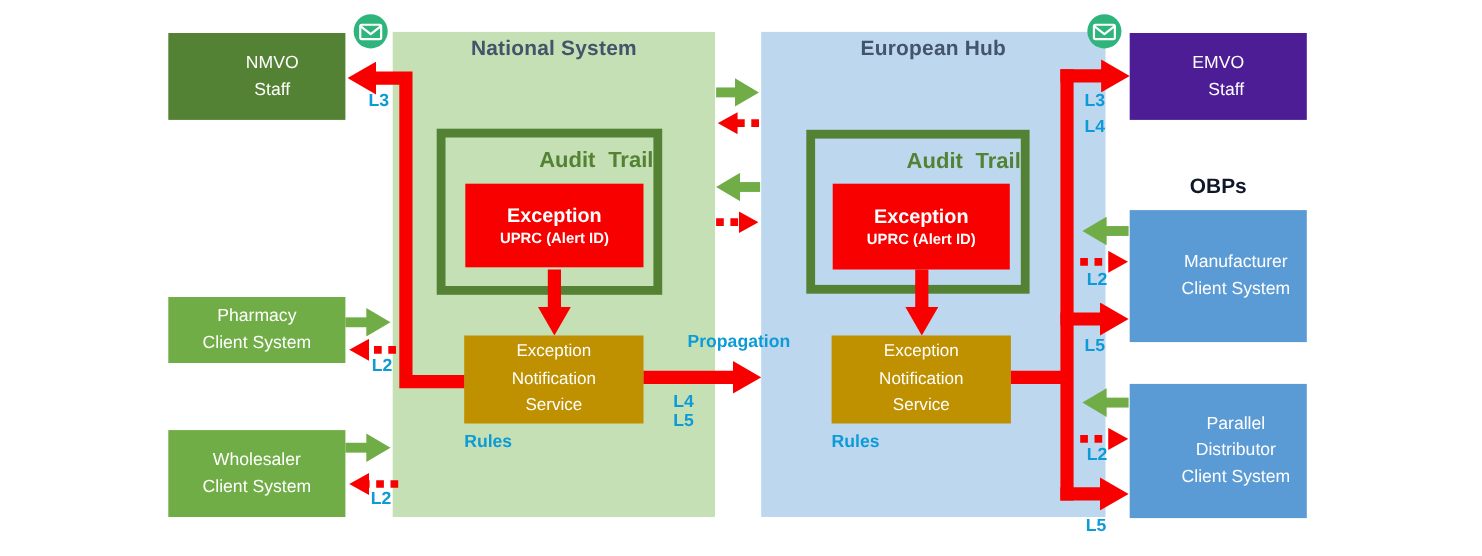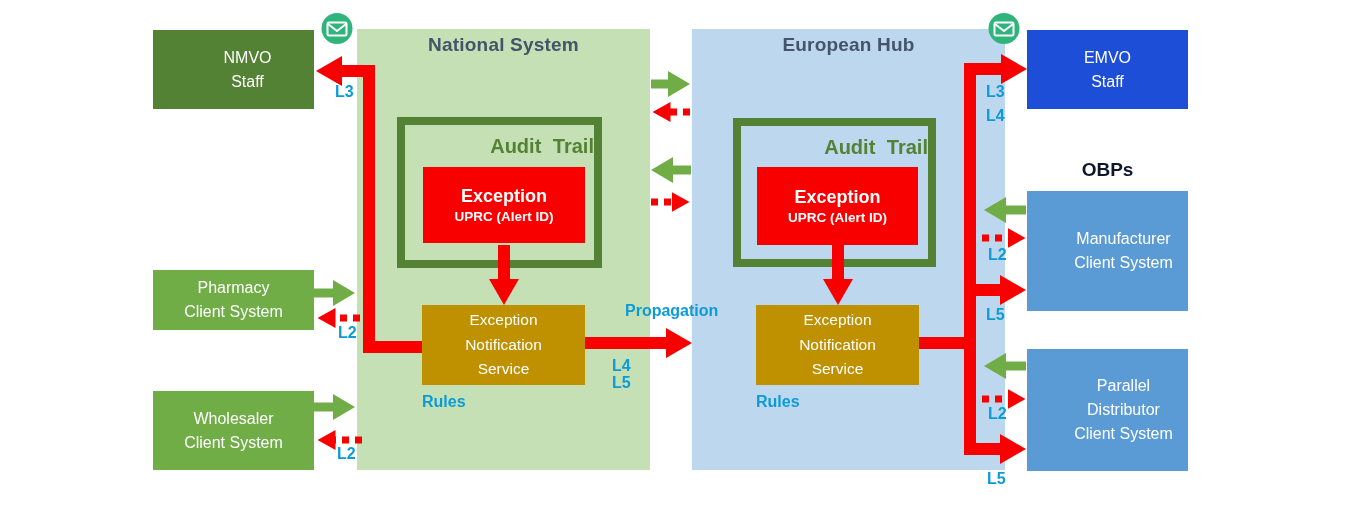--- a/index.html
+++ b/index.html
@@ -14,21 +14,21 @@
     position:absolute;top:5px;left:0;width:100%;text-align:center;
     font-weight:bold;font-size:19px;color:#44546A;letter-spacing:.2px;
   }
   .box{
     position:absolute;display:flex;align-items:center;justify-content:center;
     flex-direction:column;text-align:center;color:#fff;font-size:16px;
     line-height:1.5;white-space:pre-line;box-sizing:border-box;
   }
   .dark-green{background:#548235;padding-left:28px;}
   .mid-green{background:#70AD47;}
-  .dark-blue{background:#1d4ed8;}
+  .dark-blue{background:#4c1d95;text-align:right;}
   .mid-blue{background:#5B9BD5;padding-left:32px;}
   .audit{
     position:absolute;border:8px solid #548235;box-sizing:border-box;background:transparent;
   }
   .audit-title{
     position:absolute;left:0;width:100%;text-align:right;font-weight:bold;
     font-size:20px;color:#548235;word-spacing:6px;top:10px;
   }
   .exc{background:#F80000;}
   .exc-main{font-size:18px;font-weight:bold;line-height:1.35;}

